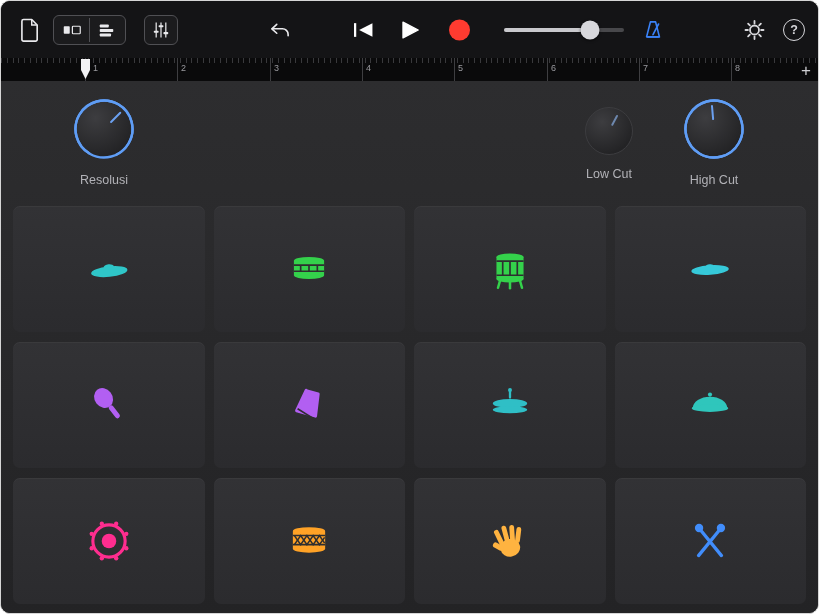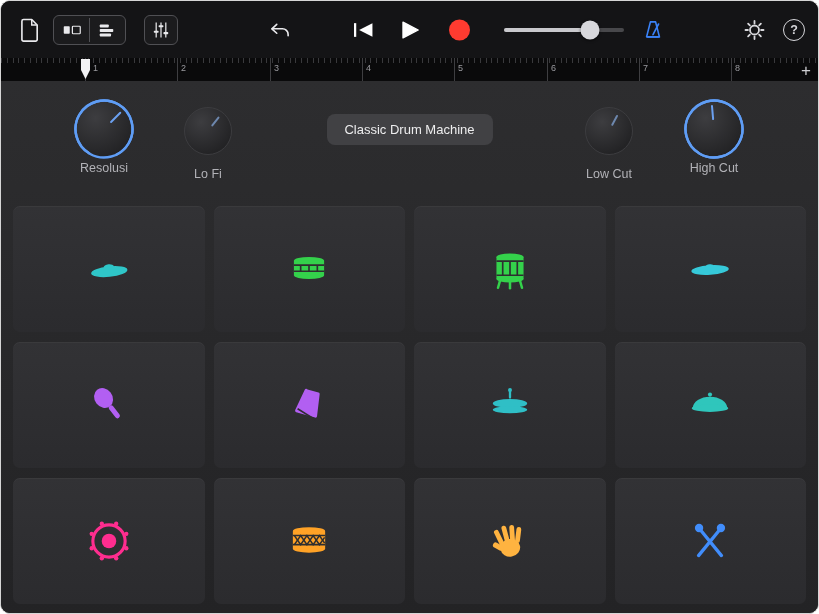--- a/index.html
+++ b/index.html
@@ -32,21 +32,21 @@
   .main{position:absolute;top:80px;left:0;right:0;bottom:0;background:linear-gradient(#2d2d2f,#232325);}
   .controls{position:relative;height:125px;}
   .knob-group{position:absolute;display:flex;flex-direction:column;align-items:center;transform:translateX(-50%);}
   .knob{position:relative;border-radius:50%;background:radial-gradient(circle at 35% 30%,#3d3d40,#232325 75%);}
   .knob.large{width:56px;height:56px;}
   .knob.small{width:48px;height:48px;border:1px solid #3c3c3f;box-sizing:border-box;}
   .ring{position:absolute;left:-3px;top:-3px;pointer-events:none;}
   .pointer-wrap{position:absolute;inset:0;}
   .pointer{position:absolute;top:4px;left:50%;width:2.4px;height:15px;margin-left:-1.2px;border-radius:2px;}
   .knob.small .pointer{height:12px;top:5px;}
-  .knob-label{margin-top:4px;font-size:12.5px;color:#b2b2b7;white-space:nowrap;}
+  .knob-label{margin-top:16px;font-size:12.5px;color:#b2b2b7;white-space:nowrap;}
   .knob-group.small-g .knob-label{margin-top:12px;}
   .chip{position:absolute;top:33px;left:50%;transform:translateX(-50%);background:#414144;color:#ededee;
     font-size:13px;padding:8px 18px;border-radius:8px;white-space:nowrap;}
 
   
   .pads{position:absolute;top:125px;left:12px;right:12px;display:grid;
     grid-template-columns:repeat(4,1fr);grid-auto-rows:126px;gap:10px 9px;}
   .pad{background:linear-gradient(180deg,#323235,#2b2b2e);border-radius:7px;
     box-shadow:inset 0 1px 0 rgba(255,255,255,.04);display:flex;align-items:center;justify-content:center;cursor:pointer;}
   .pad svg{width:50px;height:50px;}
@@ -194,30 +194,21 @@
             <circle cx="31" cy="31" r="28.5" fill="none" stroke-width="2.4" pathLength="100" transform="rotate(120 31 31)" stroke="#5f9df5"></circle>
             <circle cx="31" cy="31" r="28.5" fill="none" stroke="#5f9df5" stroke-width="2.4" pathLength="100" transform="rotate(120 31 31)" stroke-dasharray="85 15"></circle>
           </svg>
           <div class="pointer-wrap" style="transform: rotate(45deg);">
             <div class="pointer" style="background: rgb(107, 160, 240);"></div>
           </div>
         </div>
         <div class="knob-label">Resolusi</div>
       </div>
 
-      <div class="knob-group small-g" style="left:207px;top:26px">
-        <div class="knob small">
-          <div class="pointer-wrap" style="transform: rotate(38deg);">
-            <div class="pointer" style="background: rgb(109, 135, 173);"></div>
-          </div>
-        </div>
-        <div class="knob-label">Lo Fi</div>
-      </div>
-
-      <div class="chip">Classic Drum Machine</div>
+
 
       <div class="knob-group" style="left:713px;top:20px">
         <div class="knob large">
           <svg class="ring" width="62" height="62" viewBox="0 0 62 62">
             <circle cx="31" cy="31" r="28.5" fill="none" stroke-width="2.4" pathLength="100" transform="rotate(120 31 31)" stroke="#5f9df5"></circle>
             <circle cx="31" cy="31" r="28.5" fill="none" stroke="#5f9df5" stroke-width="2.4" pathLength="100" transform="rotate(120 31 31)" stroke-dasharray="100 0"></circle>
           </svg>
           <div class="pointer-wrap" style="transform: rotate(-5deg);">
             <div class="pointer" style="background: rgb(107, 160, 240);"></div>
           </div>

